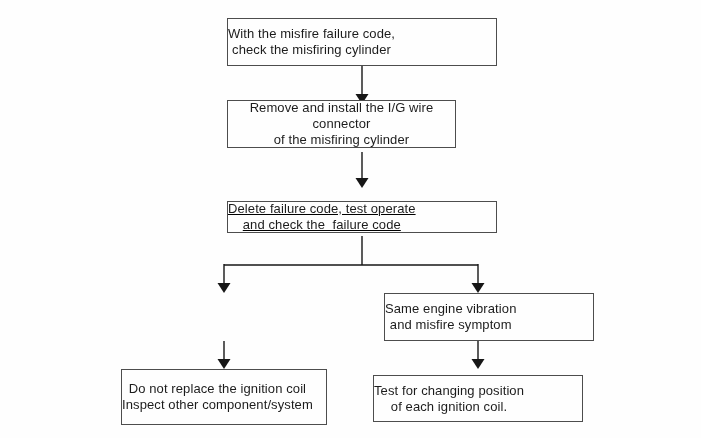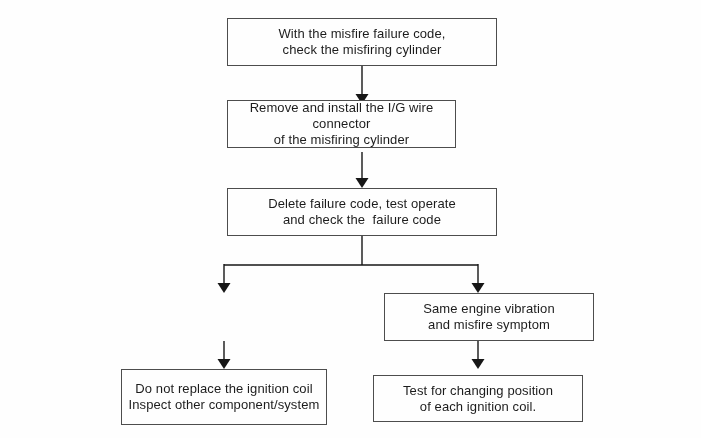--- a/index.html
+++ b/index.html
@@ -15,34 +15,34 @@
     font-family: "Liberation Sans", sans-serif;
     overflow: hidden;
   }
   .node {
     position: absolute;
     box-sizing: border-box;
     border: 1px solid #4d4d4d;
     background: #fefefe;
     display: flex;
     align-items: center;
-    justify-content: center;
+    justify-content: flex-start;
     text-align: center;
   }
   .node .node-text {
     white-space: pre-wrap;
     font-size: 13px;
     line-height: 16px;
     color: #1c1c1c;
     letter-spacing: 0.1px;
   }
   
   #node-step-1        { left: 227px; top: 18px;  width: 270px; height: 48px; }
   #node-step-2        { left: 227px; top: 100px; width: 229px; height: 48px; }
-  #node-step-3        { left: 227px; top: 188px; width: 270px; height: 48px; }
+  #node-step-3        { left: 227px; top: 201px; width: 270px; height: 32px; text-decoration: underline; }
   #node-branch-left   { left: 121px; top: 293px; width: 206px; height: 48px; }
   #node-branch-right  { left: 384px; top: 293px; width: 210px; height: 48px; }
   #node-result-left   { left: 121px; top: 369px; width: 206px; height: 56px; }
   #node-result-right  { left: 373px; top: 375px; width: 210px; height: 47px; }
 
   #connectors {
     position: absolute;
     left: 0; top: 0;
     width: 701px;
     height: 438px;

